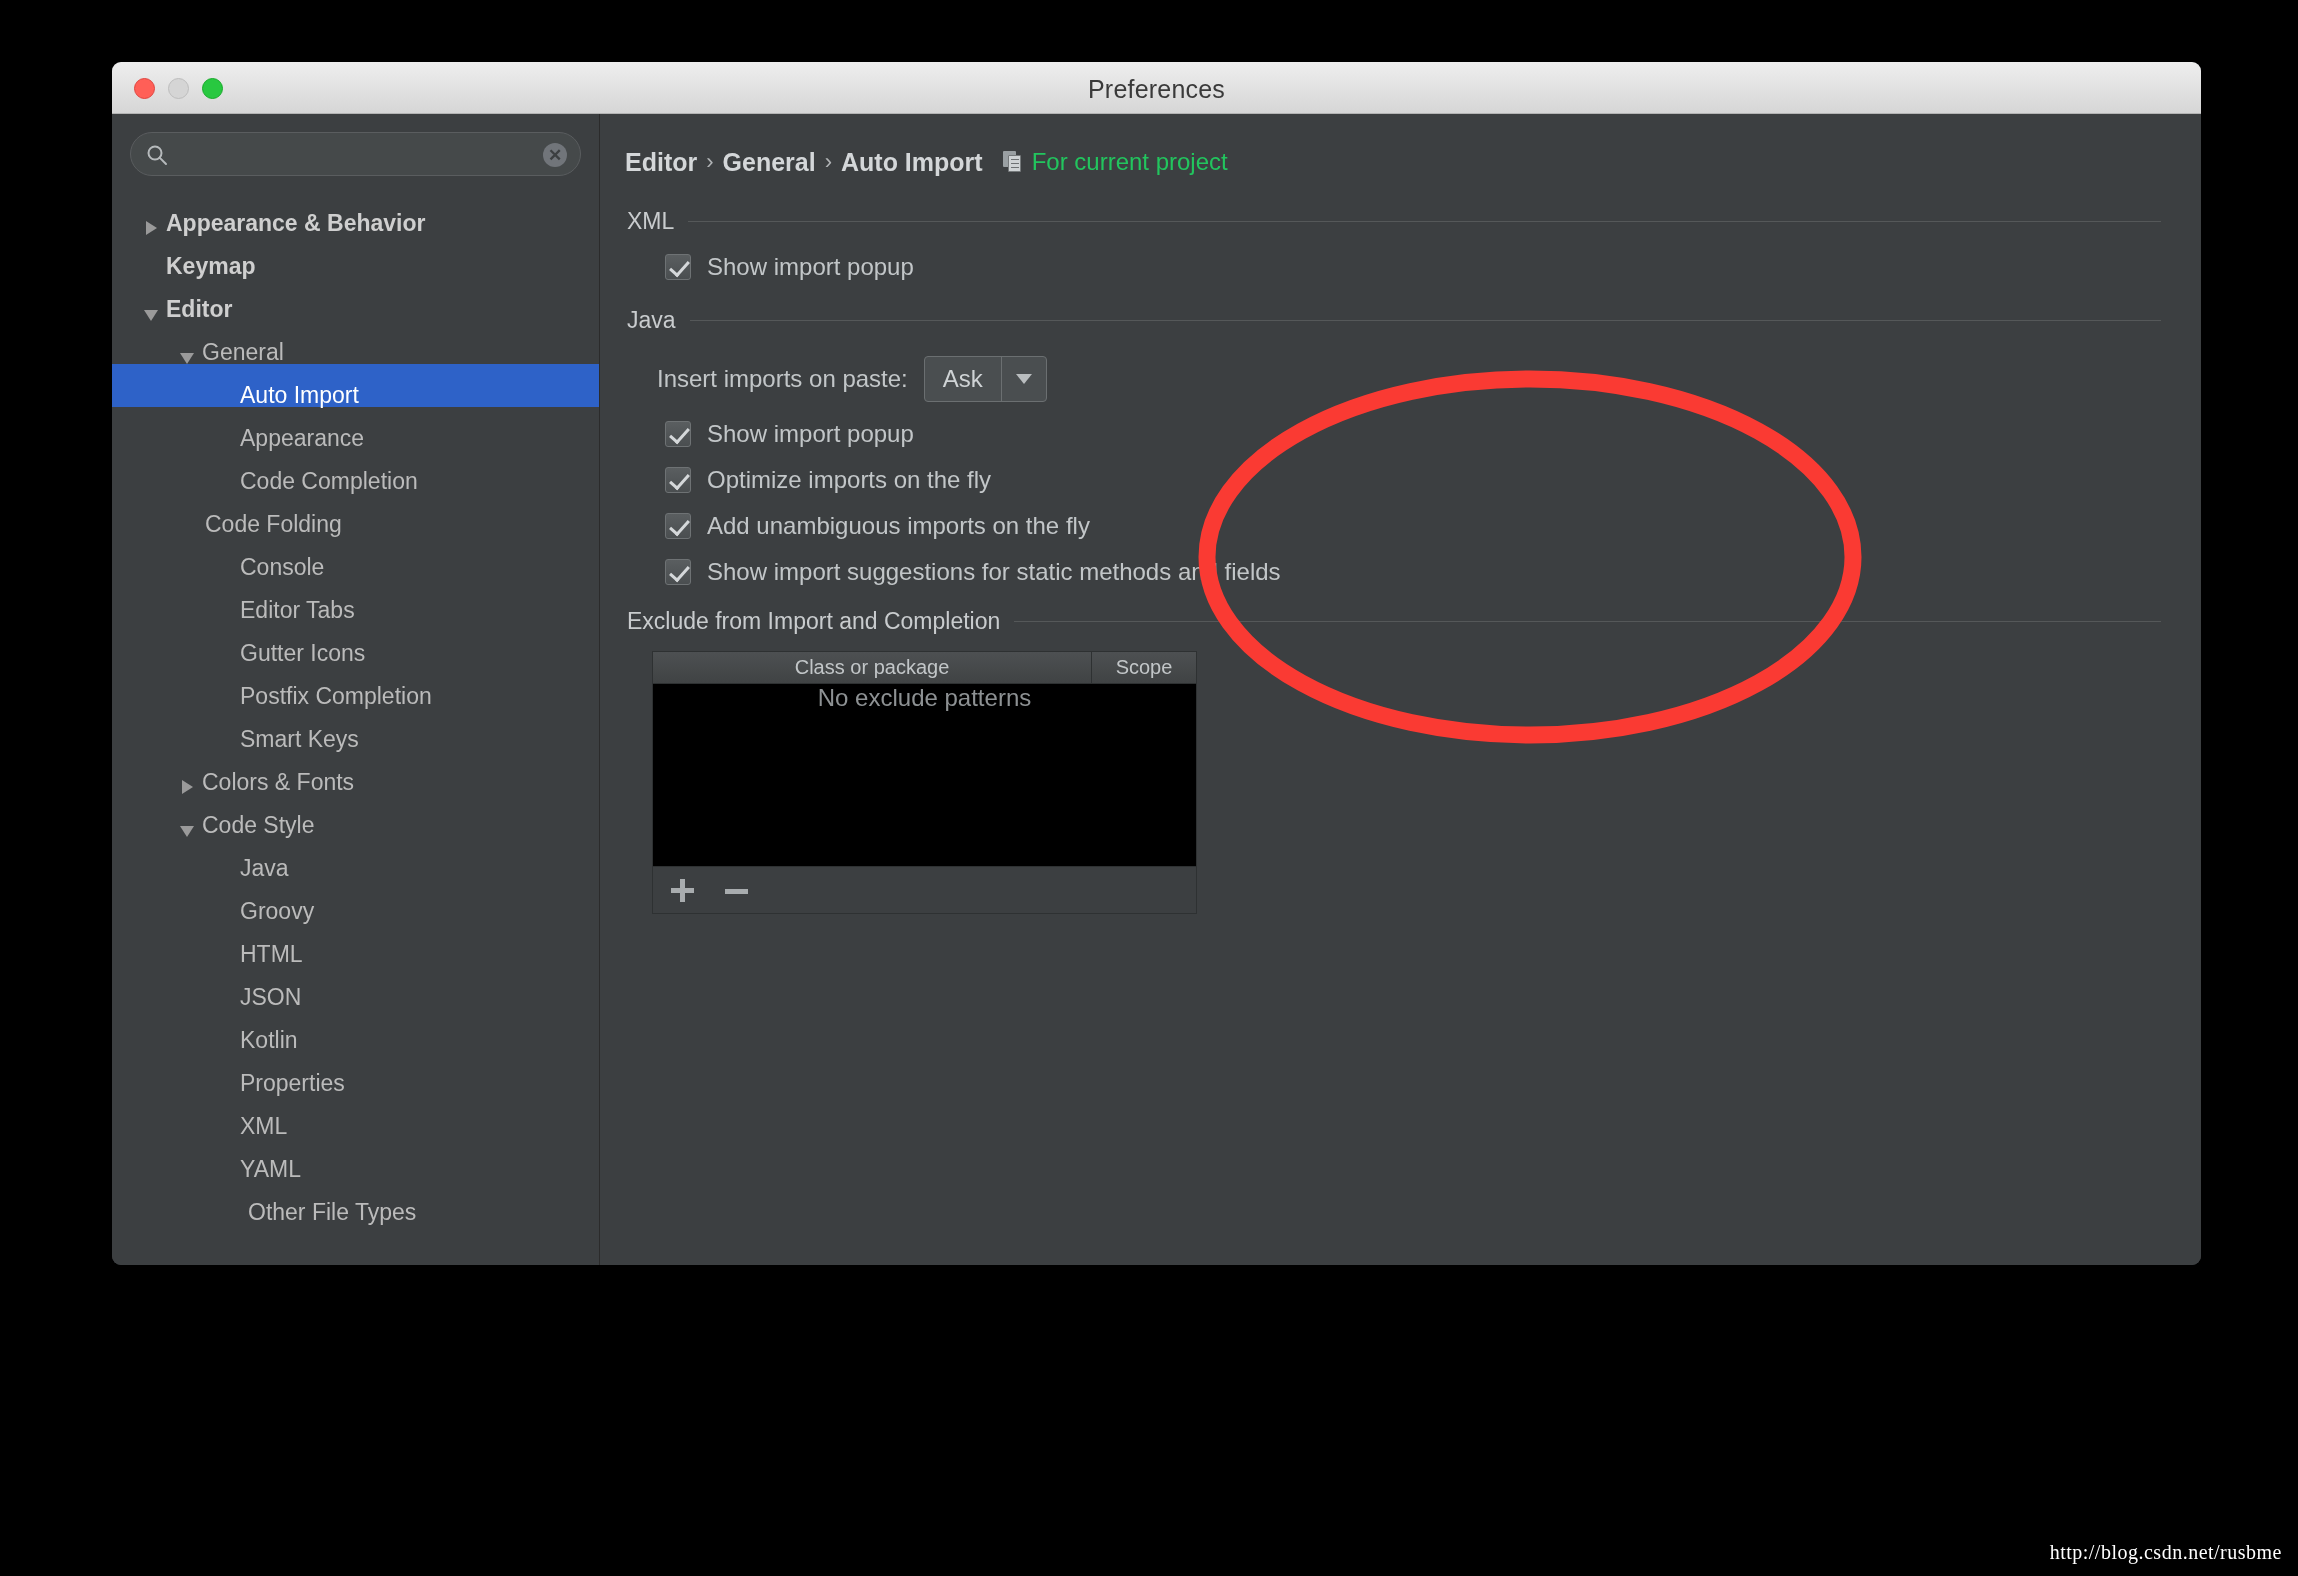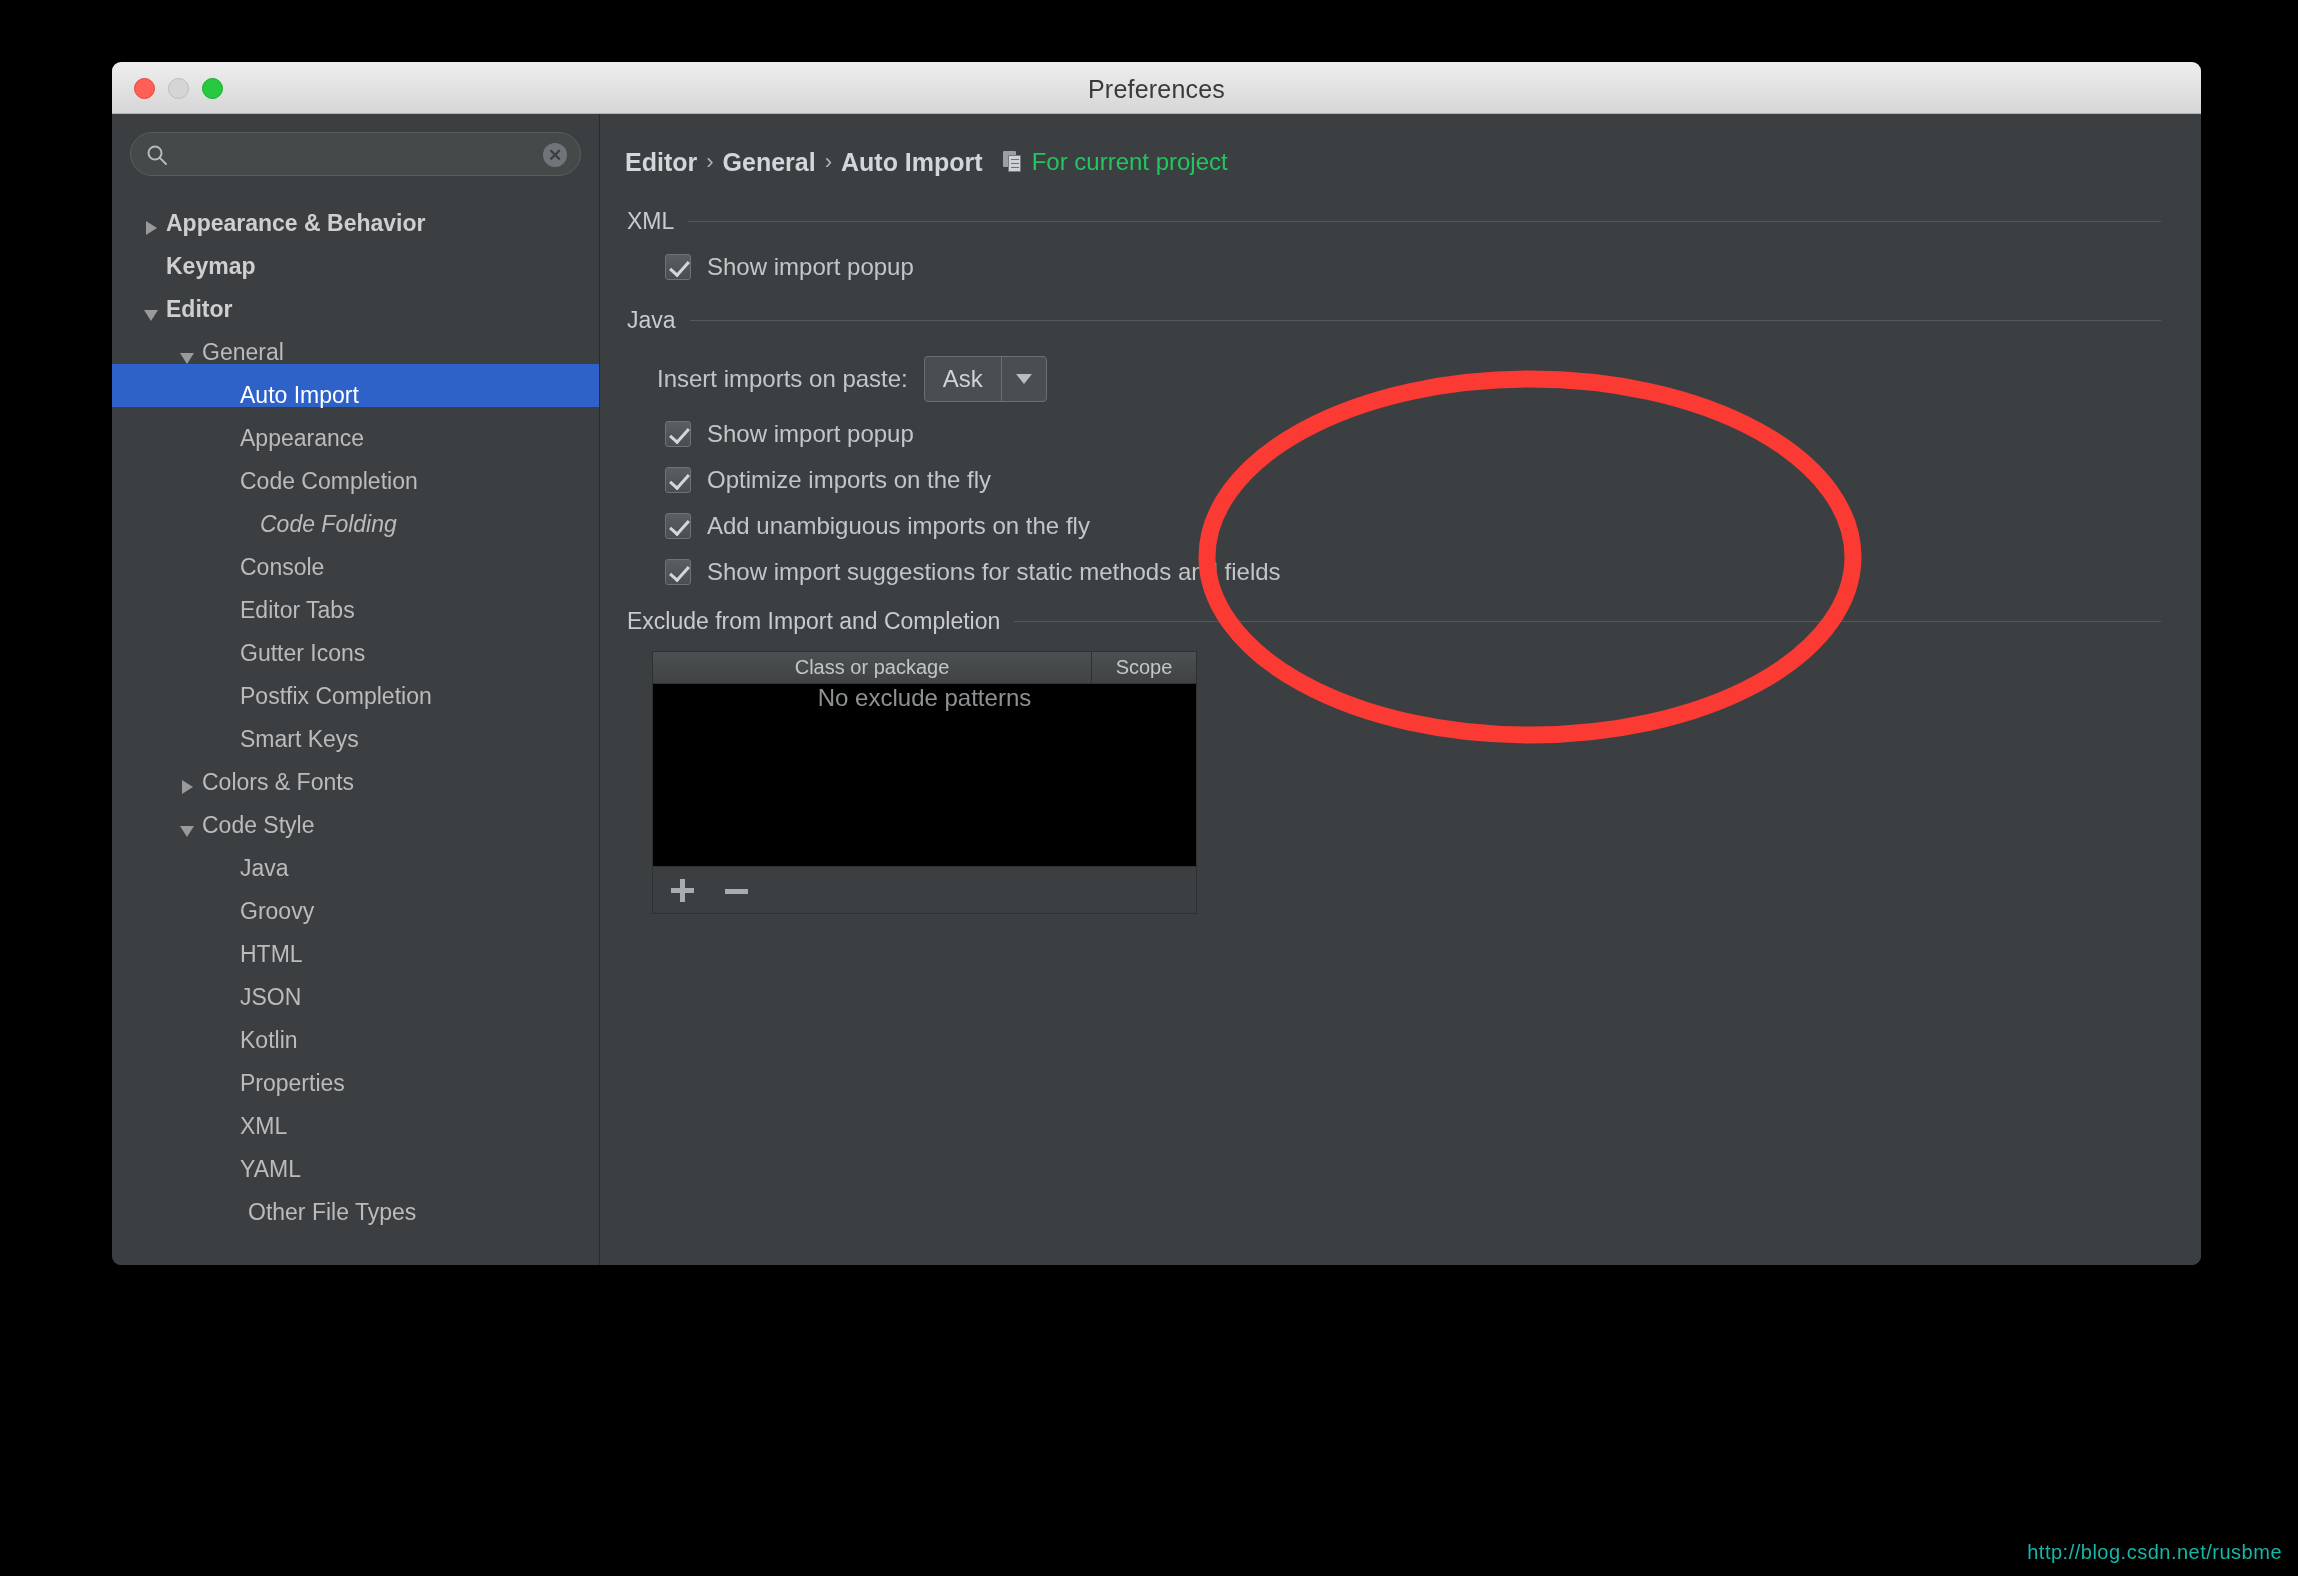--- a/index.html
+++ b/index.html
@@ -307,22 +307,22 @@
     left: 620px; top: 322px;
     width: 670px; height: 382px;
     pointer-events: none;
     z-index: 30;
   }
 
   
   .watermark {
     position: absolute;
     right: 16px; bottom: 12px;
-    color: #14b8a6;
-    font-family: Liberation Sans, sans-serif;
+    color: #ffffff;
+    font-family: Liberation Serif, serif;
     font-size: 20px;
     letter-spacing: .5px;
   }
 </style>
 </head>
 <body>
 
 <div class="screen">
 
   <div class="window">
@@ -381,21 +381,21 @@
               <span class="tree-label">Auto Import</span>
             </div>
             <div class="tree-item" style="padding-left: 100px;">
               <span class="twisty"></span>
               <span class="tree-label">Appearance</span>
             </div>
             <div class="tree-item" style="padding-left: 100px;">
               <span class="twisty"></span>
               <span class="tree-label">Code Completion</span>
             </div>
-            <div class="tree-item" style="padding-left: 120px; font-style: italic;">
+            <div class="tree-item" style="padding-left: 65px;">
               <span class="twisty"></span>
               <span class="tree-label">Code Folding</span>
             </div>
             <div class="tree-item" style="padding-left: 100px;">
               <span class="twisty"></span>
               <span class="tree-label">Console</span>
             </div>
             <div class="tree-item" style="padding-left: 100px;">
               <span class="twisty"></span>
               <span class="tree-label">Editor Tabs</span>

